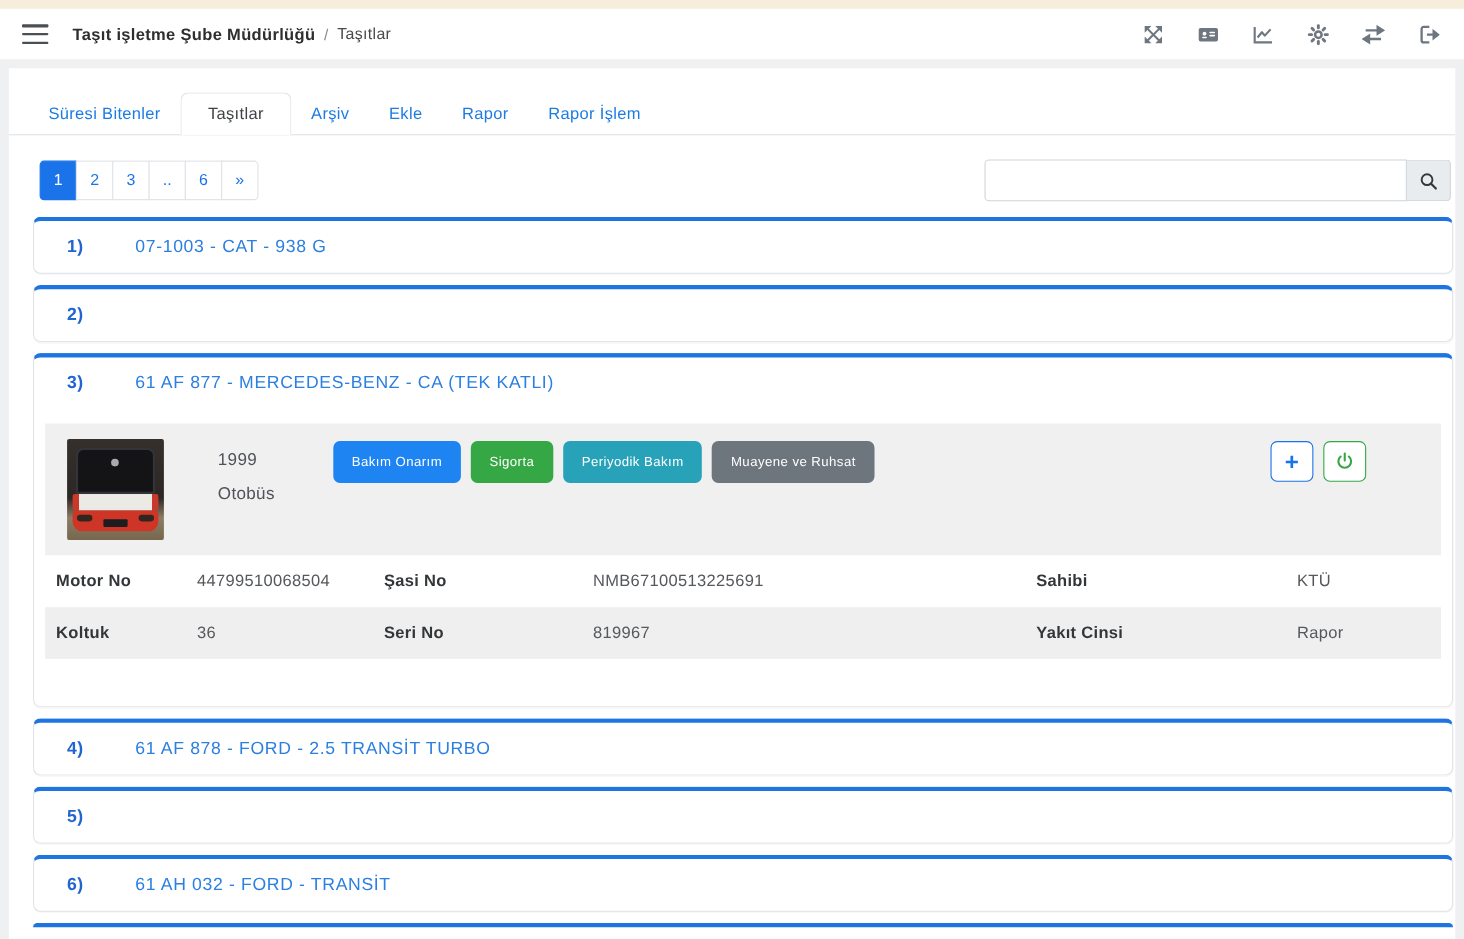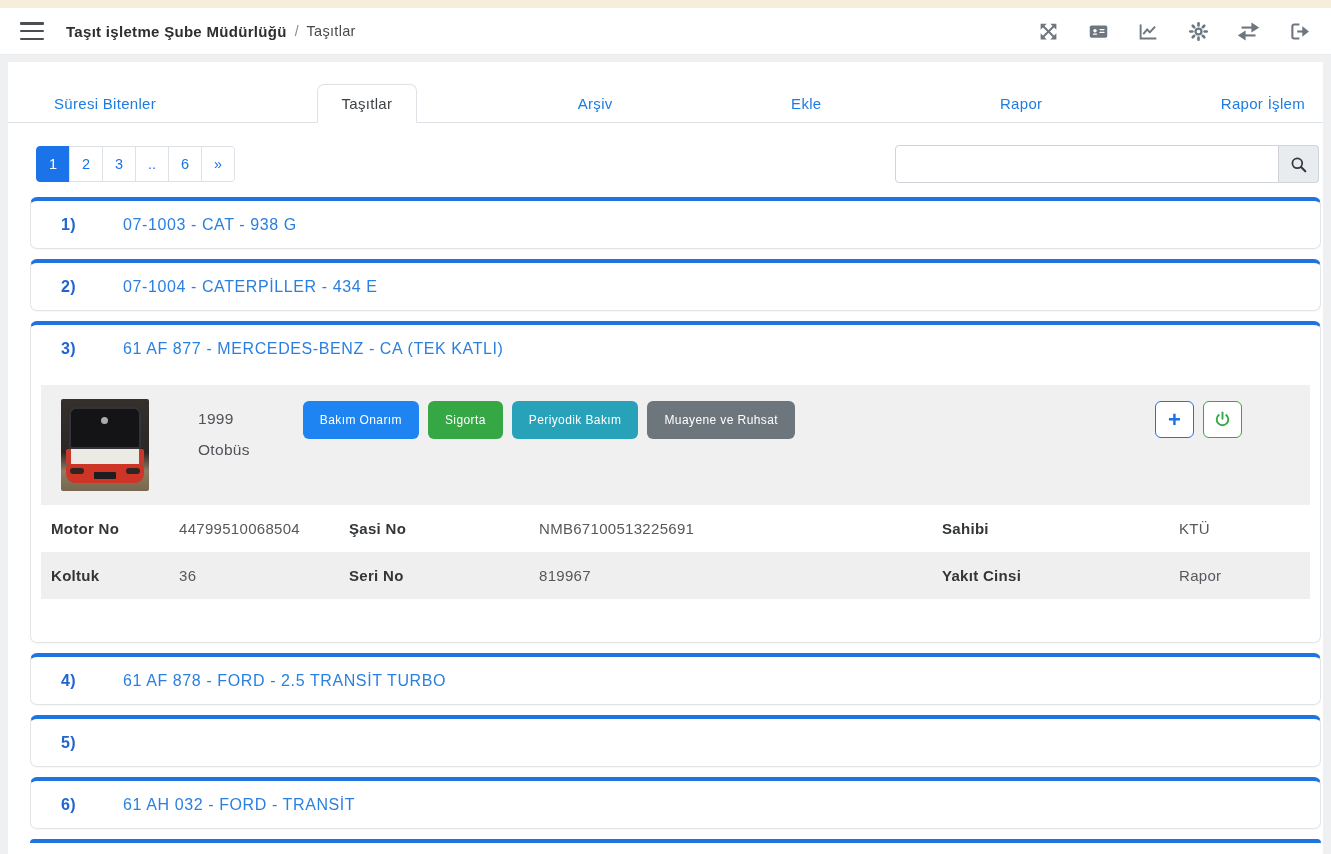--- a/index.html
+++ b/index.html
@@ -18,21 +18,21 @@
   .crumb-sep { color:#8a8a8a; font-size:14px; }
   .crumb-cur { color:#4a4a4a; font-size:14.5px; letter-spacing:0.3px; }
   .topbar-icons { margin-left:auto; display:flex; align-items:center; gap:29px; }
   .tb-icon { width:21px; height:21px; color:#6e7680; cursor:pointer; display:inline-flex; }
   .tb-icon svg { width:100%; height:100%; }
 
   
   .card { background:#ffffff; margin:7px 8px 0 8px; height:calc(854px - 62px); overflow:hidden; }
 
   
-  .tabs { padding:22px 0 0 28px; border-bottom:1px solid #dee2e6; display:flex; align-items:flex-end;justify-content:space-between; }
+  .tabs { padding:22px 0 0 18px; border-bottom:1px solid #dee2e6; display:flex; align-items:flex-end; }
   .tab { display:inline-block; padding:10px 18px; font-size:15px; color:#1d7ce2; text-decoration:none; letter-spacing:0.3px; cursor:pointer; margin-bottom:0; }
   .tab.active { color:#3f4246; background:#fff; border:1px solid #dee2e6; border-bottom:1px solid #ffffff; border-radius:7px 7px 0 0; margin-bottom:-1px; padding:10px 24px; }
 
   
   .toolbar { display:flex; align-items:center; margin-top:22px; padding:0 4px 0 28px; }
   .pagination { list-style:none; display:flex; }
   .page-btn { min-width:34px; height:36px; border:1px solid #dee2e6; background:#fff; color:#1a73e8; font-size:14.5px; display:flex; align-items:center; justify-content:center; cursor:pointer; margin-left:-1px; padding:0 10px; }
   .page-btn:first-child { border-radius:4px 0 0 4px; margin-left:0; }
   .page-btn:last-child { border-radius:0 4px 4px 0; }
   .page-btn.active { background:#1a73e8; border-color:#1a73e8; color:#fff; }
@@ -201,21 +201,20 @@
       <div class="acc-item">
         <div class="acc-header">
           <span class="acc-num">1)</span>
           <span class="acc-title">07-1003 - CAT - 938 G</span>
         </div>
       </div>
 
       <div class="acc-item">
         <div class="acc-header">
           <span class="acc-num">2)</span>
-          <span class="acc-title">07-1004 - CATERPİLLER - 434 E</span>
         </div>
       </div>
 
       <div class="acc-item">
         <div class="acc-header">
           <span class="acc-num">3)</span>
           <span class="acc-title">61 AF 877 - MERCEDES-BENZ - CA (TEK KATLI)</span>
         </div>
         <div class="expand">
           <div class="panel">

